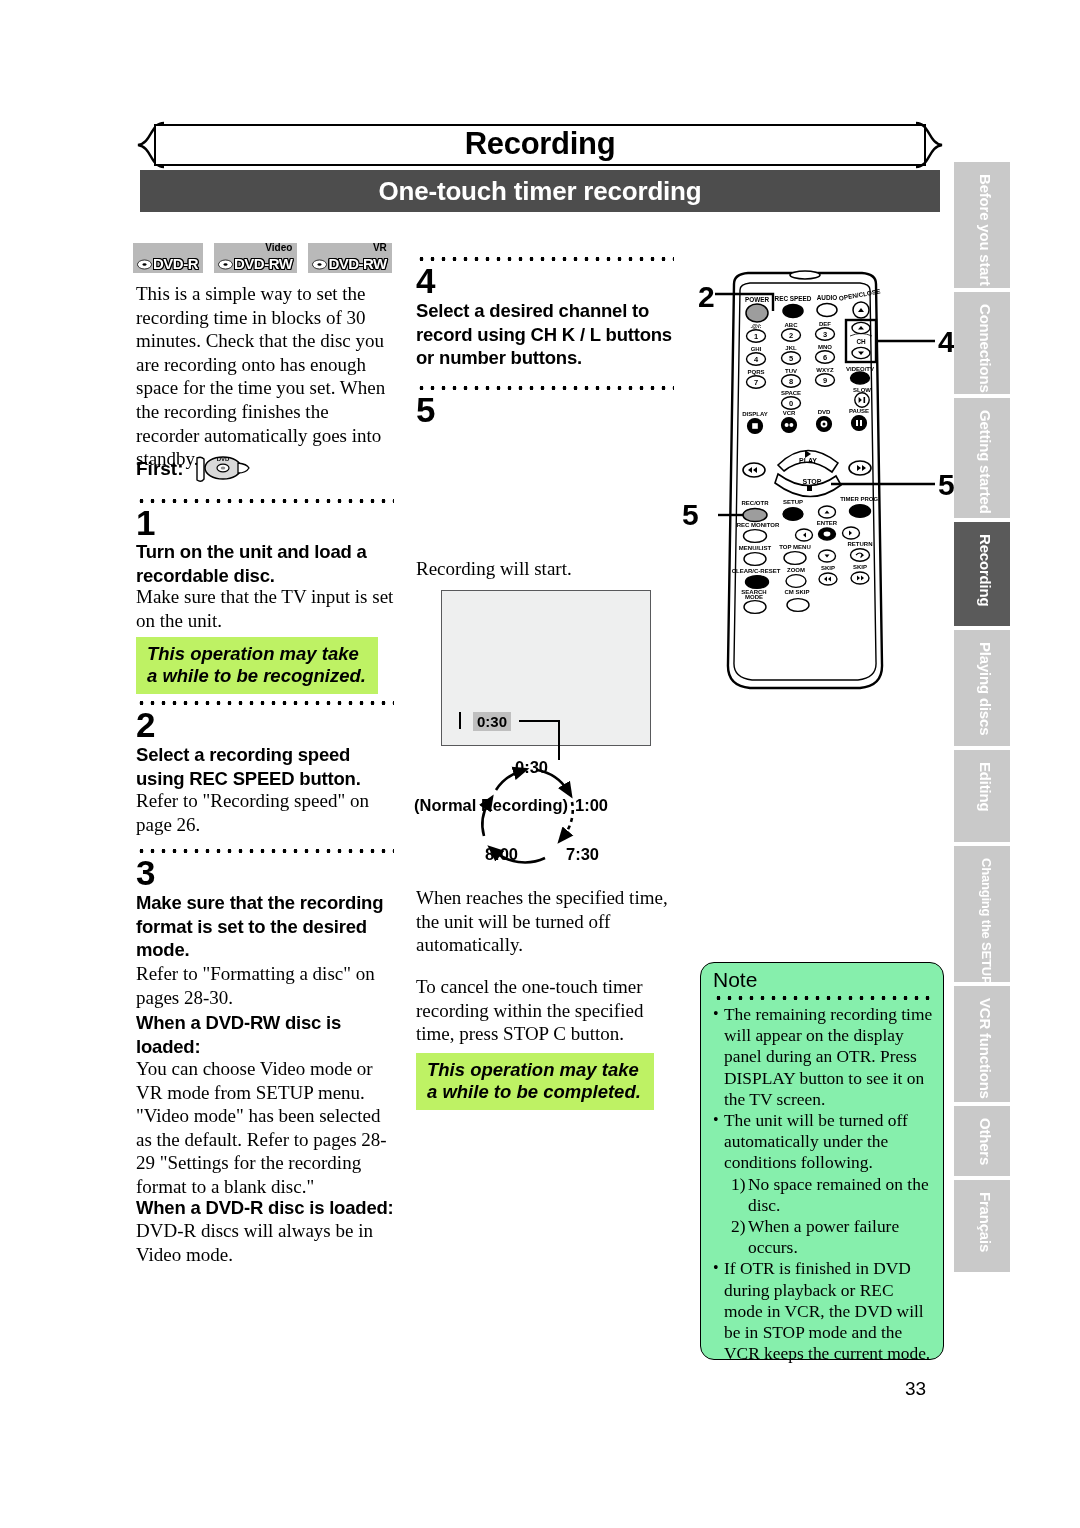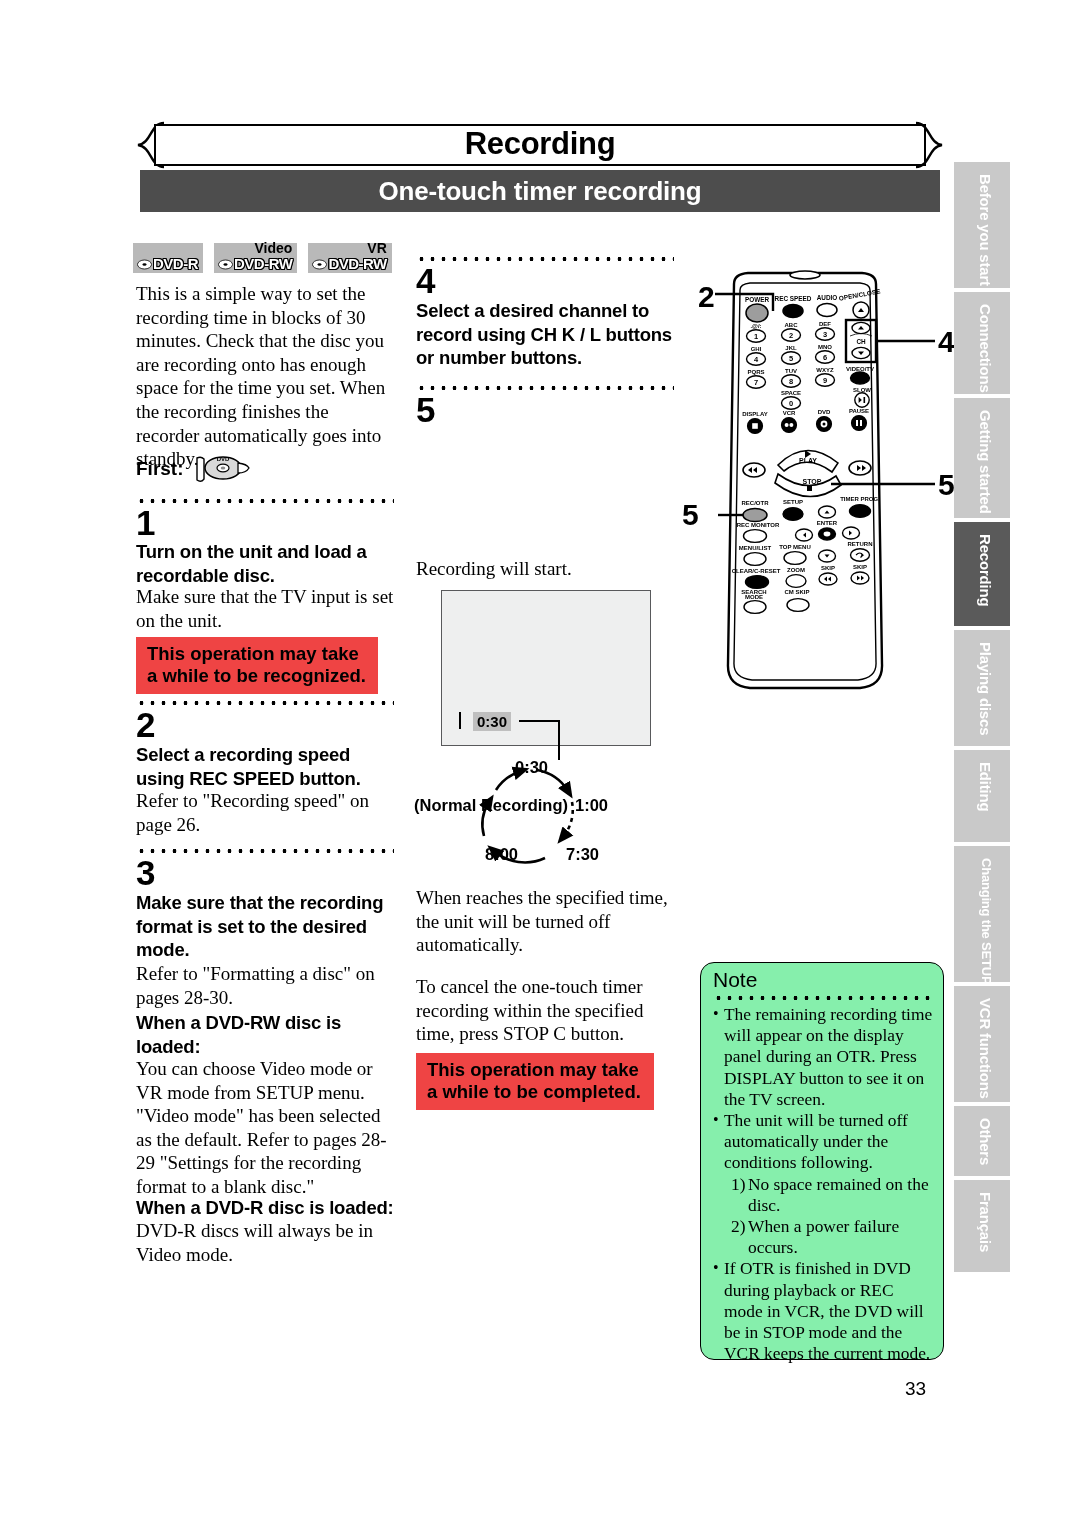--- a/index.html
+++ b/index.html
@@ -21,29 +21,29 @@
   #section-bar .label{color:#fff;font-family:"Liberation Sans",sans-serif;font-weight:bold;font-size:26px;
       text-align:center;line-height:42px;letter-spacing:-.2px;}
 
   
   .col{position:absolute;font-size:18.5px;line-height:23.6px;}
   .bodytext{font-family:"Liberation Serif",serif;font-size:19px;line-height:23.6px;}
   .lead{font-family:"Liberation Sans",sans-serif;font-weight:bold;font-size:18.5px;line-height:23.6px;letter-spacing:-.2px;}
   .stepnum{font-family:"Liberation Sans",sans-serif;font-weight:bold;font-size:35px;line-height:34px;letter-spacing:-1px;}
   .dotrule{height:8px;background-image:radial-gradient(circle, #000 1.9px, rgba(0,0,0,0) 2.1px);
       background-size:11px 8px;background-repeat:repeat-x;background-position:0 2px;}
-  .greybox{background:#ef4444;font-family:"Liberation Sans",sans-serif;font-weight:bold;font-size:18.5px;
-      line-height:22px;padding:6px 9px 7px 11px;box-sizing:border-box;}
+  .greybox{background:#bef264;font-family:"Liberation Sans",sans-serif;font-weight:bold;font-size:18.5px;
+      line-height:22px;padding:6px 9px 7px 11px;box-sizing:border-box;font-style:italic;}
 
   
   .logos{position:absolute;left:133px;top:243px;display:flex;gap:11px;}
   .logo{background:#b9b9b9;padding:2px 5px 2px 4px;position:relative;height:30px;box-sizing:border-box;
         display:flex;align-items:flex-end;}
   .logo .lt{position:absolute;right:5px;top:0px;font-family:"Liberation Sans",sans-serif;font-weight:bold;
-        font-size:14px;color:#000;line-height:10px;}
+        font-size:10px;color:#000;line-height:10px;}
   .logo .ln{font-family:"Liberation Sans",sans-serif;font-weight:bold;font-size:15px;line-height:15px;
         color:#fff;-webkit-text-stroke:0px;text-shadow:
          -1.1px 0 #000, 1.1px 0 #000, 0 -1.1px #000, 0 1.1px #000,
          -1px -1px #000, 1px -1px #000, -1px 1px #000, 1px 1px #000;letter-spacing:-.5px;}
   .logo .disc{width:15px;height:11px;margin-right:1px;margin-bottom:1px;}
 
   
   .firstrow{position:absolute;left:136px;top:452px;display:flex;align-items:center;gap:8px;}
   .firstrow .lbl{font-family:"Liberation Sans",sans-serif;font-weight:bold;font-size:19px;}
 

